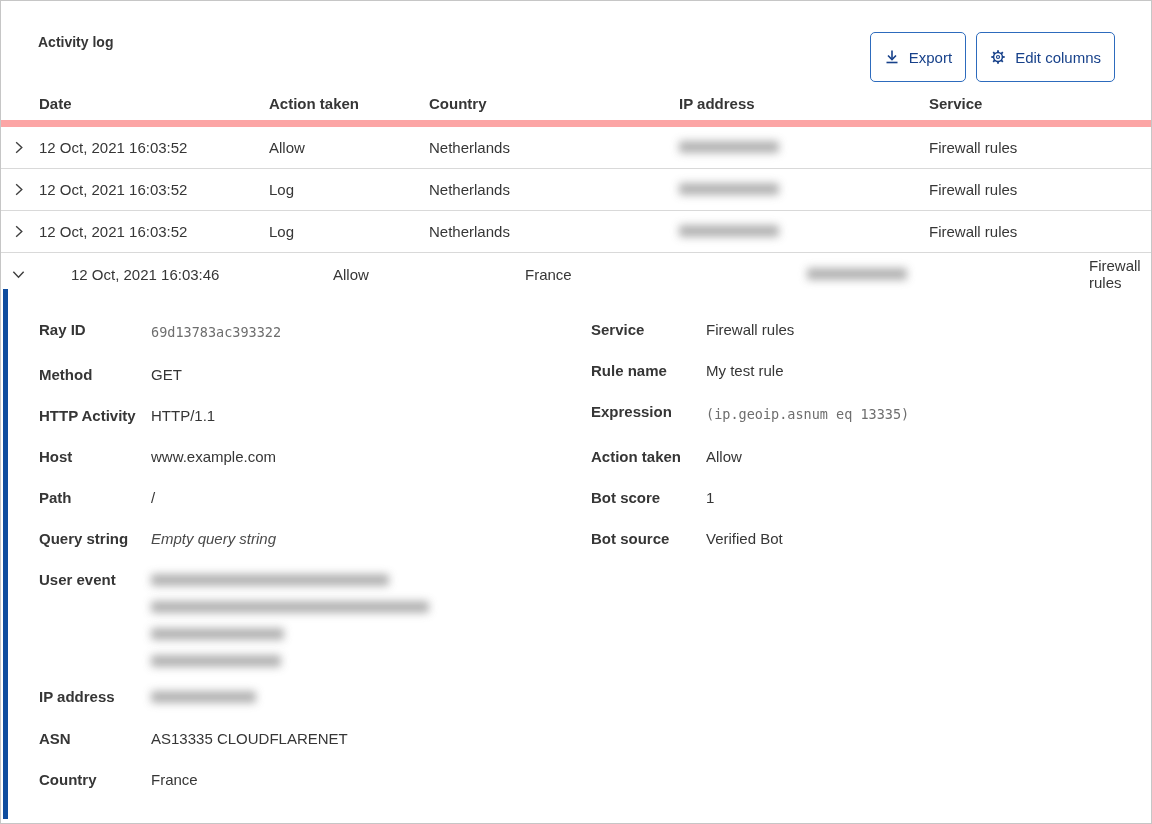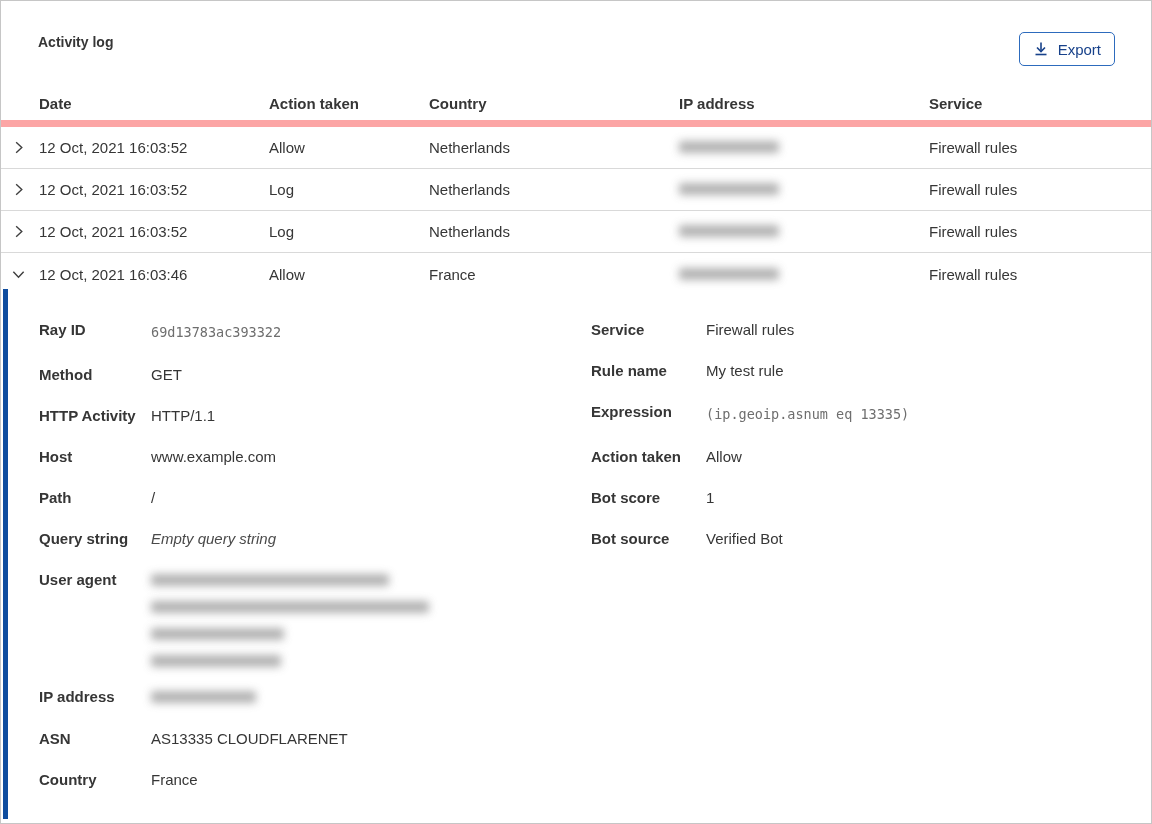--- a/index.html
+++ b/index.html
@@ -4,31 +4,31 @@
 <style>
   html,body{margin:0;padding:0;background:#fff;}
   .viewport{
     position:relative;width:1152px;height:824px;box-sizing:border-box;
     border:1px solid #c6c6c6;background:#fff;overflow:hidden;
     font-family:"Liberation Sans","DejaVu Sans",sans-serif;color:#363636;
   }
   .title{position:absolute;left:37px;top:33px;font-size:14px;font-weight:700;}
   .actions{position:absolute;top:31px;right:36px;display:flex;gap:10px;}
   .btn{
-    display:flex;align-items:center;gap:9px;height:34px;padding:0 13px;
+    display:flex;align-items:center;gap:9px;height:50px;padding:0 13px;
     background:#fff;border:1px solid #2d6bbd;border-radius:5px;
     color:#17418a;font-size:15px;font-family:inherit;cursor:pointer;
   }
   .btn svg{flex:none;}
 
   .table{position:absolute;left:0;right:0;top:85px;}
   .grid{display:grid;grid-template-columns:38px 230px 160px 250px 250px 1fr;align-items:center;}
   .thead{height:34px;border-bottom:7px solid #fca5a5;font-weight:700;font-size:15px;}
   .trow{height:41px;border-bottom:1px solid #d9d9d9;font-size:15px;cursor:pointer;}
-  .trow.expanded{height:42px;border-bottom:none;}
+  .trow.expanded{height:42px;border-bottom:none;gap:32px;}
   .chev{padding-left:10px;display:flex;align-items:center;}
 
   .blur{display:inline-block;height:12px;border-radius:2px;background:#9f9f9f;filter:blur(4px);opacity:.8;}
   .blur.ip{width:100px;}
 
   .detail{
     position:absolute;left:2px;top:288px;width:calc(100% - 2px);height:530px;
     box-sizing:border-box;border-left:5px solid #0f4d9f;
   }
   .col-left{position:absolute;left:31px;top:30px;width:520px;}
@@ -58,20 +58,39 @@
     <button class="btn">
       <span style="display:flex;">
         <svg width="16" height="16" viewBox="0 0 16 16" fill="none" stroke="currentColor" stroke-width="1.6">
           <line x1="8" y1="1.5" x2="8" y2="9.5"></line>
             <polyline points="4,6.5 8,10.5 12,6.5"></polyline>
             <line x1="2.5" y1="13.5" x2="13.5" y2="13.5"></line>
         </svg>
       </span>
       <span>Export</span>
     </button>
+    <button class="btn">
+      <span style="display:flex;">
+        <svg width="16" height="16" viewBox="0 0 16 16" fill="none" stroke="currentColor">
+          <circle cx="8" cy="8" r="4.4" stroke-width="1.5"></circle>
+          <circle cx="8" cy="8" r="1.5" stroke-width="1.2"></circle>
+          <g stroke-width="1.8">
+            <line x1="12.5" y1="8" x2="14.7" y2="8"></line>
+              <line x1="11.2" y1="11.2" x2="12.8" y2="12.8"></line>
+            <line x1="8" y1="12.5" x2="8" y2="14.7"></line>
+              <line x1="4.8" y1="11.2" x2="3.2" y2="12.8"></line>
+            <line x1="3.5" y1="8" x2="1.3" y2="8"></line>
+              <line x1="4.8" y1="4.8" x2="3.2" y2="3.2"></line>
+            <line x1="8" y1="3.5" x2="8" y2="1.3"></line>
+              <line x1="11.2" y1="4.8" x2="12.8" y2="3.2"></line>
+          </g>
+        </svg>
+      </span>
+      <span>Edit columns</span>
+    </button>
   </div>
 
   <div class="table">
     <div class="grid thead">
       <div class="chev"></div>
       <div>Date</div>
       <div>Action taken</div>
       <div>Country</div>
       <div>IP address</div>
       <div>Service</div>
@@ -159,21 +178,21 @@
       </div>
       <div class="frow">
         <div class="flabel">Path</div>
         <div class="fvalue">/</div>
       </div>
       <div class="frow">
         <div class="flabel">Query string</div>
         <div class="fvalue italic">Empty query string</div>
       </div>
       <div class="frow">
-        <div class="flabel">User agent</div>
+        <div class="flabel">User event</div>
         <div class="fvalue ua-lines">
           <span class="blur ua1"></span>
           <span class="blur ua2"></span>
           <span class="blur ua3"></span>
           <span class="blur ua4"></span>
         </div>
       </div>
       <div class="frow">
         <div class="flabel">IP address</div>
         <div class="fvalue"><span class="blur detail-ip"></span></div>

